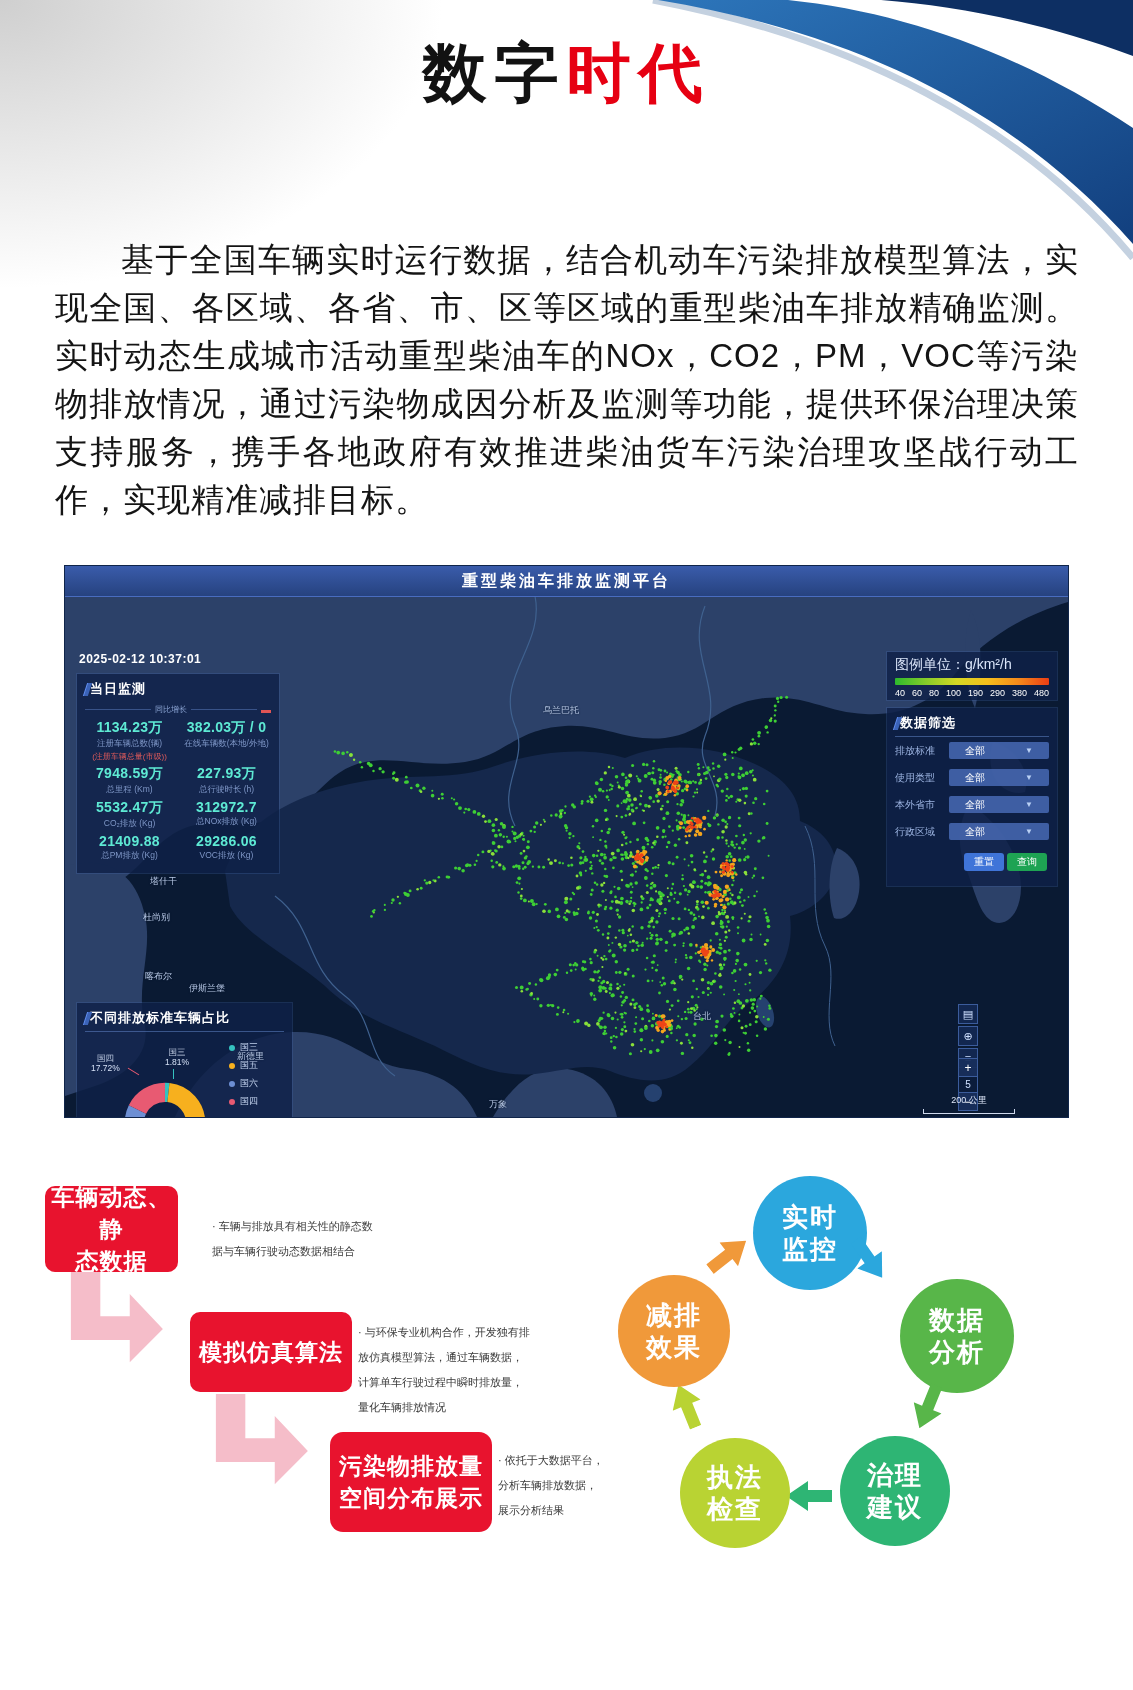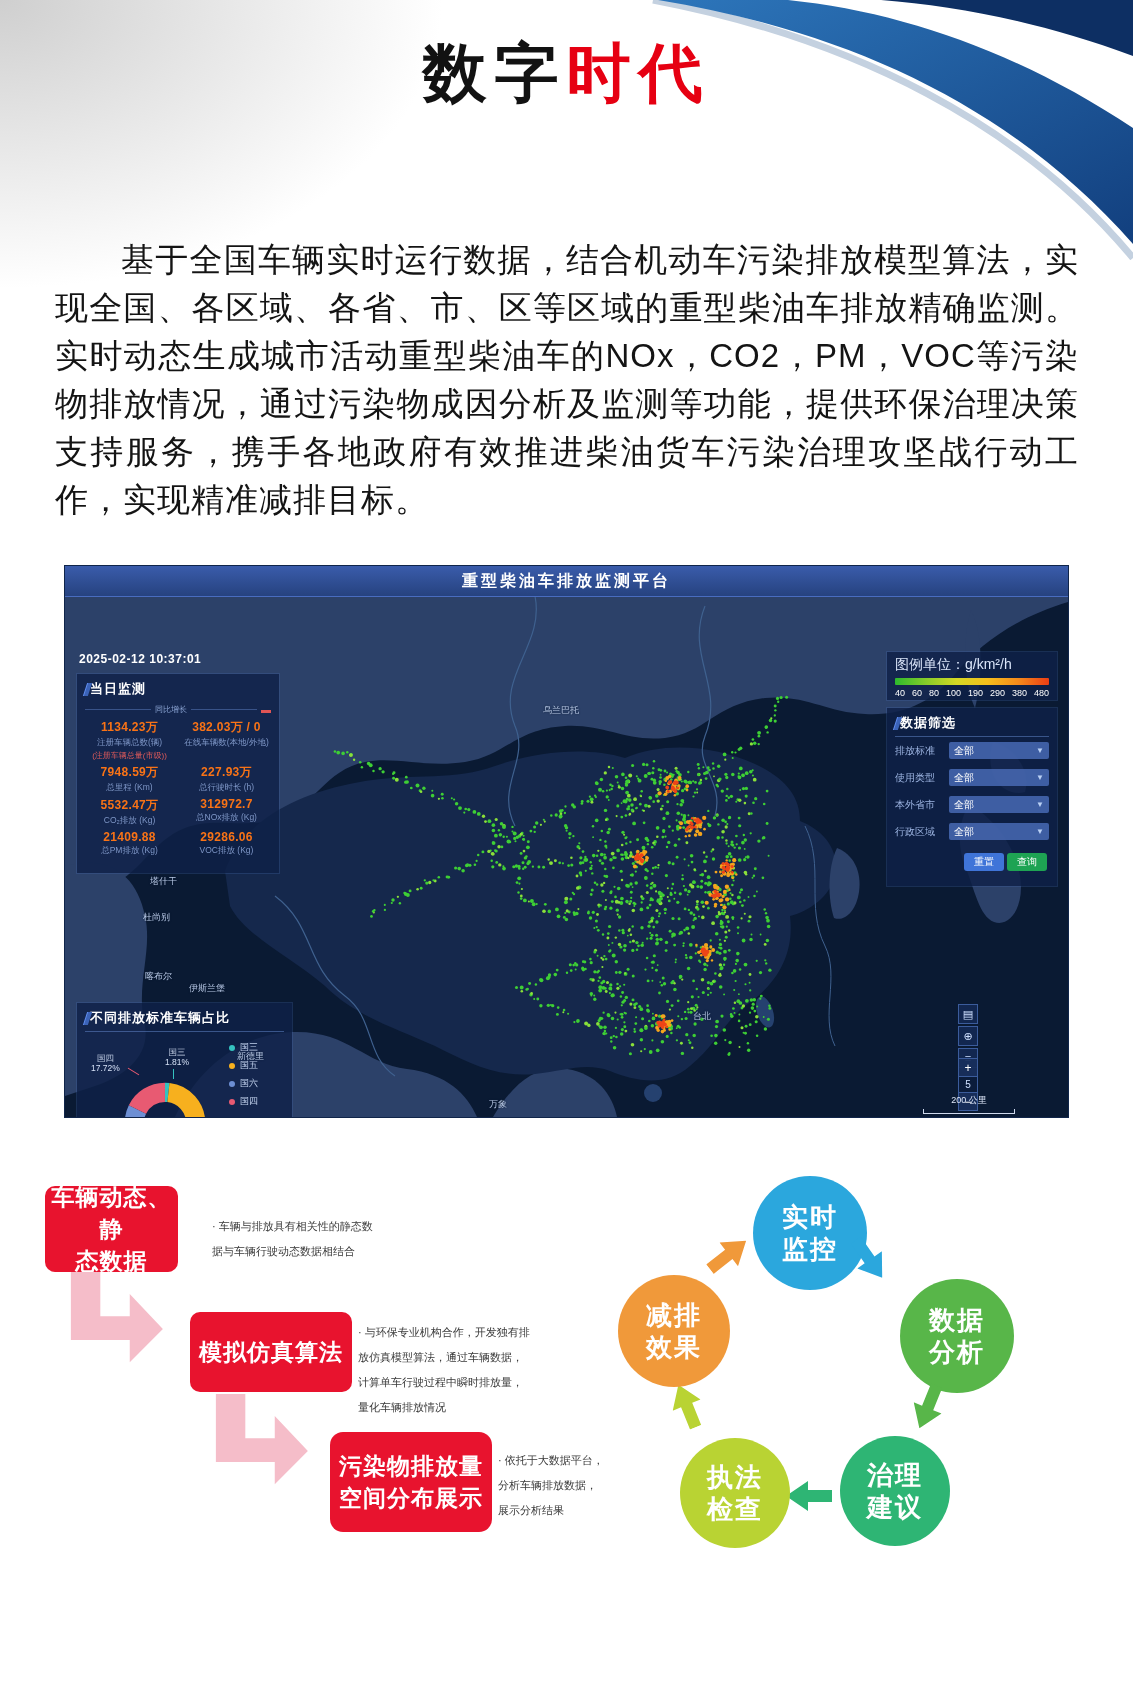--- a/index.html
+++ b/index.html
@@ -32,34 +32,34 @@
   .ptitle{color:#fff;font-size:13px;font-weight:bold;letter-spacing:1px;}
   .pdiv{height:1px;background:rgba(110,150,225,.45);margin:0 8px;}
   
   .today{left:12px;top:108px;width:202px;height:199px;}
   .tdivider{display:flex;align-items:center;gap:4px;padding:2px 8px;}
   .tdivider .ln{flex:1;height:1px;background:rgba(110,150,225,.4);}
   .tdivider .tx{color:#8aa3d2;font-size:8px;}
   .tdivider .tg{color:#e05555;font-weight:bold;font-size:10px;line-height:6px;}
   .stats{display:grid;grid-template-columns:1fr 1fr;padding:2px 4px;row-gap:3px;}
   .stat{text-align:center;}
-  .stat .v{color:#f97316;font-size:12px;font-weight:bold;letter-spacing:.3px;}
+  .stat .v{color:#5eead4;font-size:14px;font-weight:bold;letter-spacing:.3px;}
   .stat .l{color:#7e96c6;font-size:8.5px;margin-top:1px;}
   .stat .s{color:#df5a5a;font-size:8px;margin-top:1px;}
   
   .heat{left:822px;top:86px;width:170px;height:48px;padding:4px 8px;box-sizing:border-box;}
   .heat .u{color:#dbe6fa;font-size:14px;}
   .heat .bar{height:7px;margin-top:4px;border-radius:1px;}
   .heat .ticks{display:flex;justify-content:space-between;color:#fff;font-size:9px;margin-top:3px;}
   
   .filters{left:822px;top:142px;width:170px;height:178px;}
   .frow{display:flex;align-items:center;gap:6px;padding:5px 8px 5px 8px;}
   .frow .fl{color:#9db5e2;font-size:10px;width:48px;flex:none;}
   .fsel{flex:1;height:17px;background:rgba(72,106,180,.85);border-radius:2px;
-     display:flex;align-items:center;justify-content:space-between;padding:0 5px;
+     display:flex;align-items:center;justify-content:space-between;padding:0 16px;
      color:#fff;font-size:10px;cursor:pointer;}
   .fsel .ch{color:#b9d0f4;font-size:8px;}
   .fbtns{display:flex;justify-content:flex-end;gap:3px;padding:8px 10px;}
   .fbtn{min-width:40px;height:18px;border:none;border-radius:3px;color:#fff;font-size:10px;
         display:flex;align-items:center;justify-content:center;cursor:pointer;}
   .fbtn.reset{background:#3f74d8;}
   .fbtn.query{background:#1ea353;}
   
   .donutp{left:12px;top:437px;width:215px;height:114px;overflow:hidden;}
   .donut-wrap{position:absolute;left:40px;top:72px;width:96px;height:96px;}

